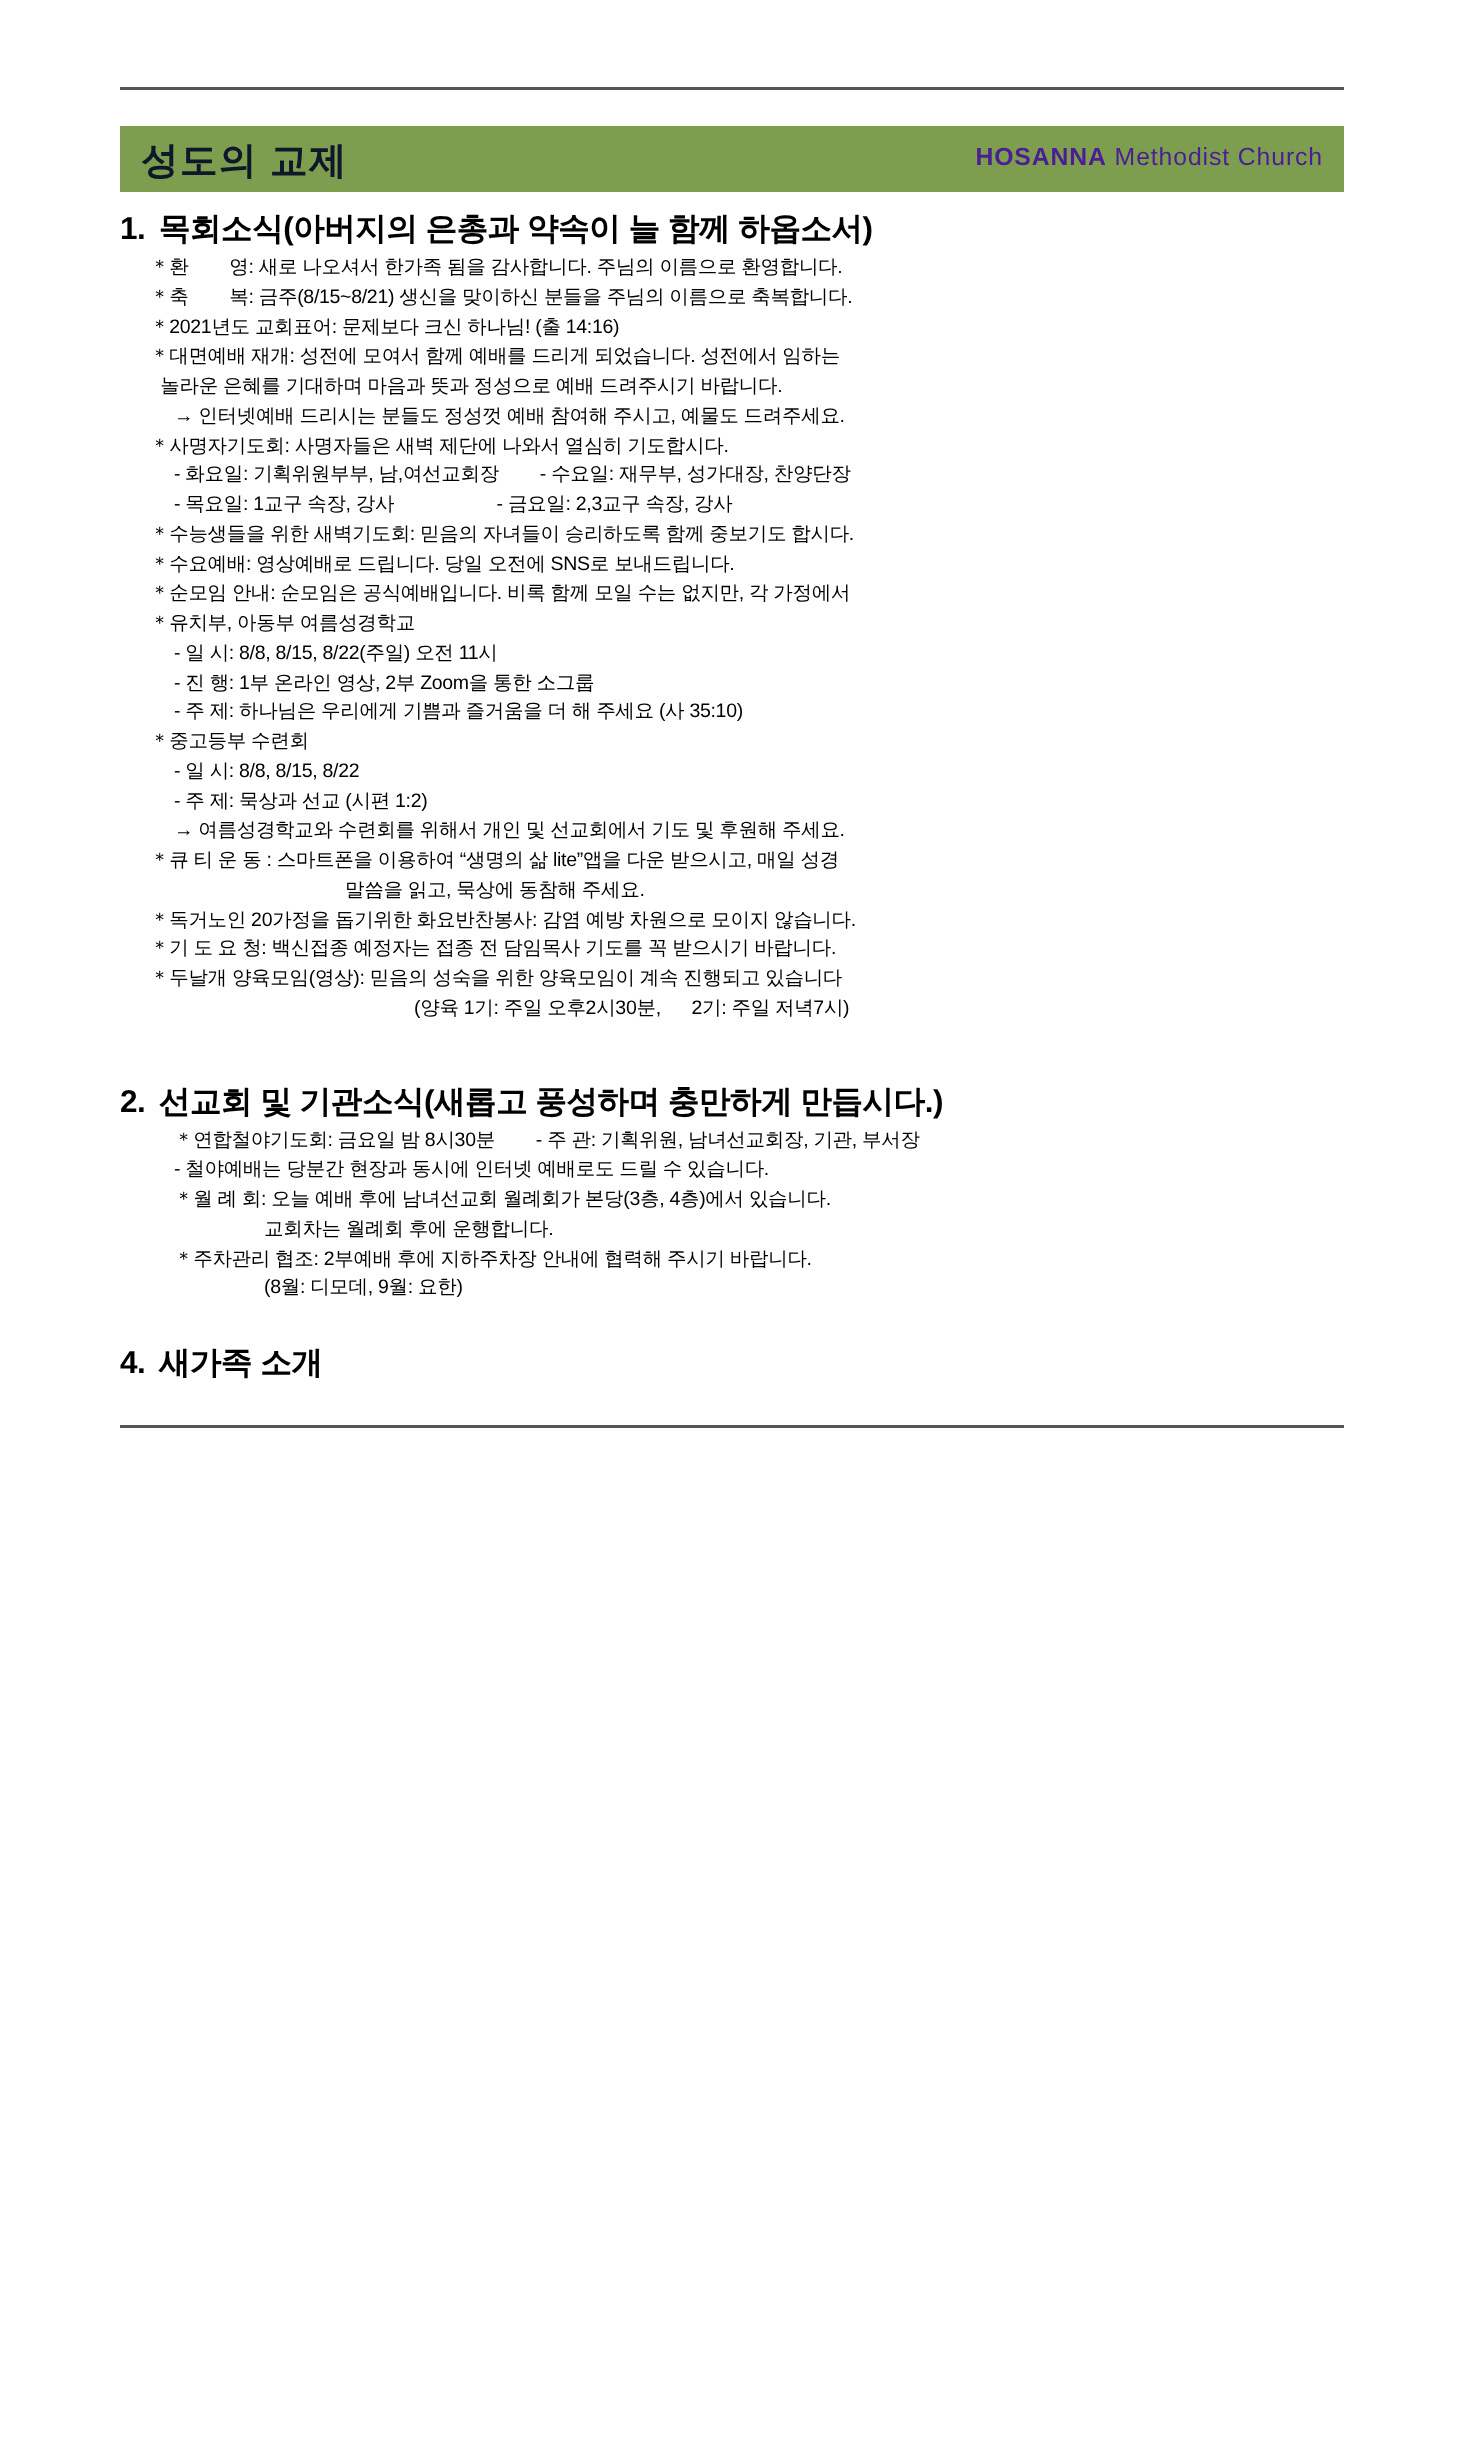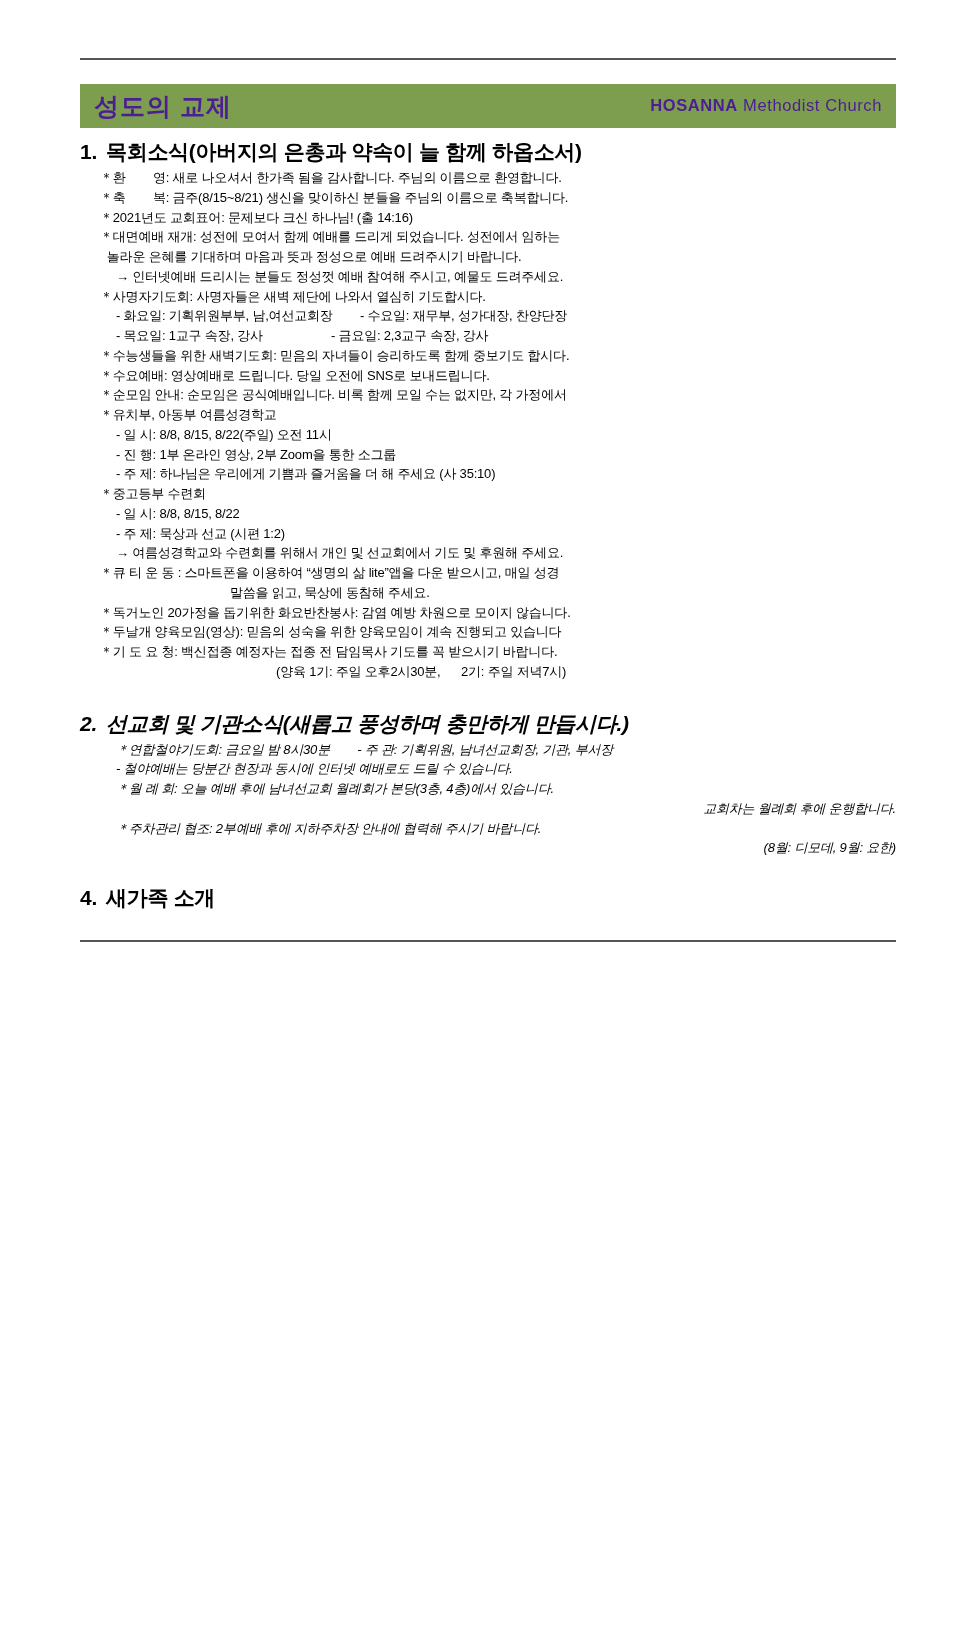--- a/index.html
+++ b/index.html
@@ -37,21 +37,21 @@
     margin-top: 24px;
     background: #7d9e4e;
     height: 44px;
     display: flex;
     align-items: center;
     justify-content: space-between;
     padding: 0 14px;
     box-sizing: border-box;
   }
   .header-title {
-    color: #4c1d95;
+    color: #0f172a;
     font-size: 25px;
     font-weight: bold;
     letter-spacing: 1px;
   }
   .header-right {
     color: #4c1d95;
     font-size: 16.5px;
     letter-spacing: 0.6px;
     padding-bottom: 2px;
   }
@@ -77,25 +77,25 @@
     font-size: 13px;
     line-height: 1.52;
     letter-spacing: -0.2px;
   }
   .line {
     white-space: pre;
     display: block;
   }
   .indent-1 { padding-left: 20px; }
   .indent-2 { padding-left: 36px; }
-  .indent-4 { padding-left: 96px; text-align: right; }
+  .indent-4 { padding-left: 96px; }
   .indent-5 { padding-left: 150px; }
   .indent-6 { padding-left: 196px; }
 
-  .sec2 { margin-top: 28px; font-style: italic; }
+  .sec2 { margin-top: 38px; }
   .sec3 { margin-top: 24px; }
   .sec4 { margin-top: 26px; }
 </style>
 </head>
 <body>
 
 <div class="page">
 
   <div class="rule-top"></div>
 
@@ -127,22 +127,22 @@
           <div class="line indent-2">- 일 시: 8/8, 8/15, 8/22(주일) 오전 11시</div>
           <div class="line indent-2">- 진 행: 1부 온라인 영상, 2부 Zoom을 통한 소그룹</div>
           <div class="line indent-2">- 주 제: 하나님은 우리에게 기쁨과 즐거움을 더 해 주세요 (사 35:10)</div>
           <div class="line indent-1">＊중고등부 수련회</div>
           <div class="line indent-2">- 일 시: 8/8, 8/15, 8/22</div>
           <div class="line indent-2">- 주 제: 묵상과 선교 (시편 1:2)</div>
           <div class="line indent-2">→ 여름성경학교와 수련회를 위해서 개인 및 선교회에서 기도 및 후원해 주세요.</div>
           <div class="line indent-1">＊큐 티 운 동 : 스마트폰을 이용하여 “생명의 삶 lite”앱을 다운 받으시고, 매일 성경</div>
           <div class="line indent-5">말씀을 읽고, 묵상에 동참해 주세요.</div>
           <div class="line indent-1">＊독거노인 20가정을 돕기위한 화요반찬봉사: 감염 예방 차원으로 모이지 않습니다.</div>
+          <div class="line indent-1">＊기 도 요 청: 백신접종 예정자는 접종 전 담임목사 기도를 꼭 받으시기 바랍니다.</div>
           <div class="line indent-1">＊두날개 양육모임(영상): 믿음의 성숙을 위한 양육모임이 계속 진행되고 있습니다</div>
-          <div class="line indent-1">＊기 도 요 청: 백신접종 예정자는 접종 전 담임목사 기도를 꼭 받으시기 바랍니다.</div>
           <div class="line indent-6">(양육 1기: 주일 오후2시30분,      2기: 주일 저녁7시)</div>
         </div>
       </div>
       <div class="section sec2">
         <div class="section-title"><span class="num">2.</span><span>선교회 및 기관소식(새롭고 풍성하며 충만하게 만듭시다.)</span></div>
         <div class="lines">
           <div class="line indent-2">＊연합철야기도회: 금요일 밤 8시30분        - 주 관: 기획위원, 남녀선교회장, 기관, 부서장</div>
           <div class="line indent-2">- 철야예배는 당분간 현장과 동시에 인터넷 예배로도 드릴 수 있습니다.</div>
           <div class="line indent-2">＊월 례 회: 오늘 예배 후에 남녀선교회 월례회가 본당(3층, 4층)에서 있습니다.</div>
           <div class="line indent-4">교회차는 월례회 후에 운행합니다.</div>

